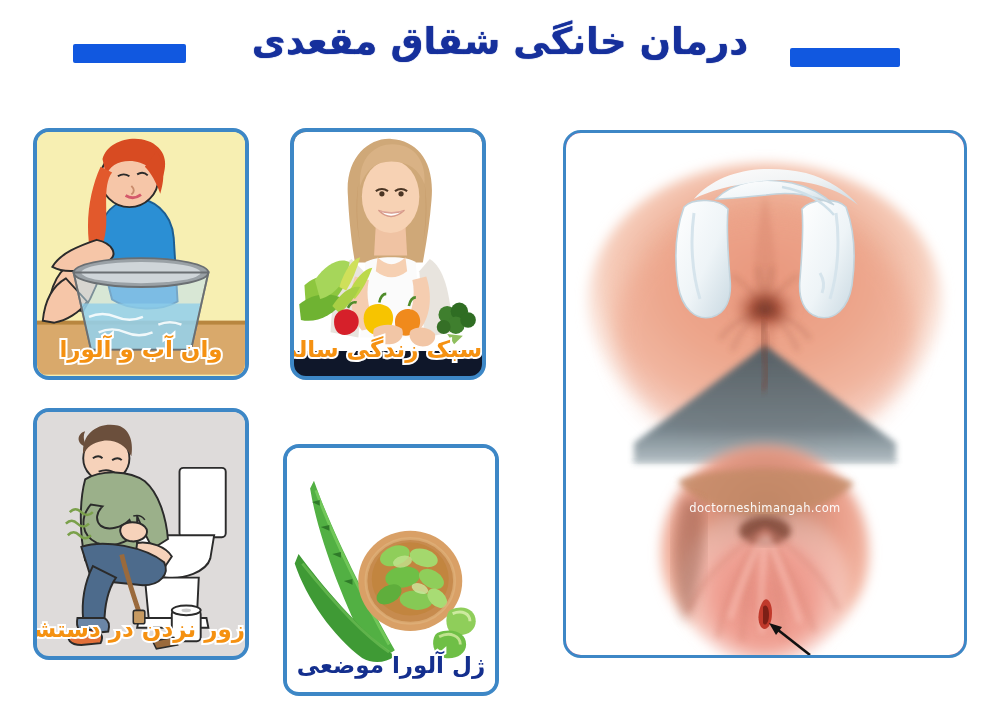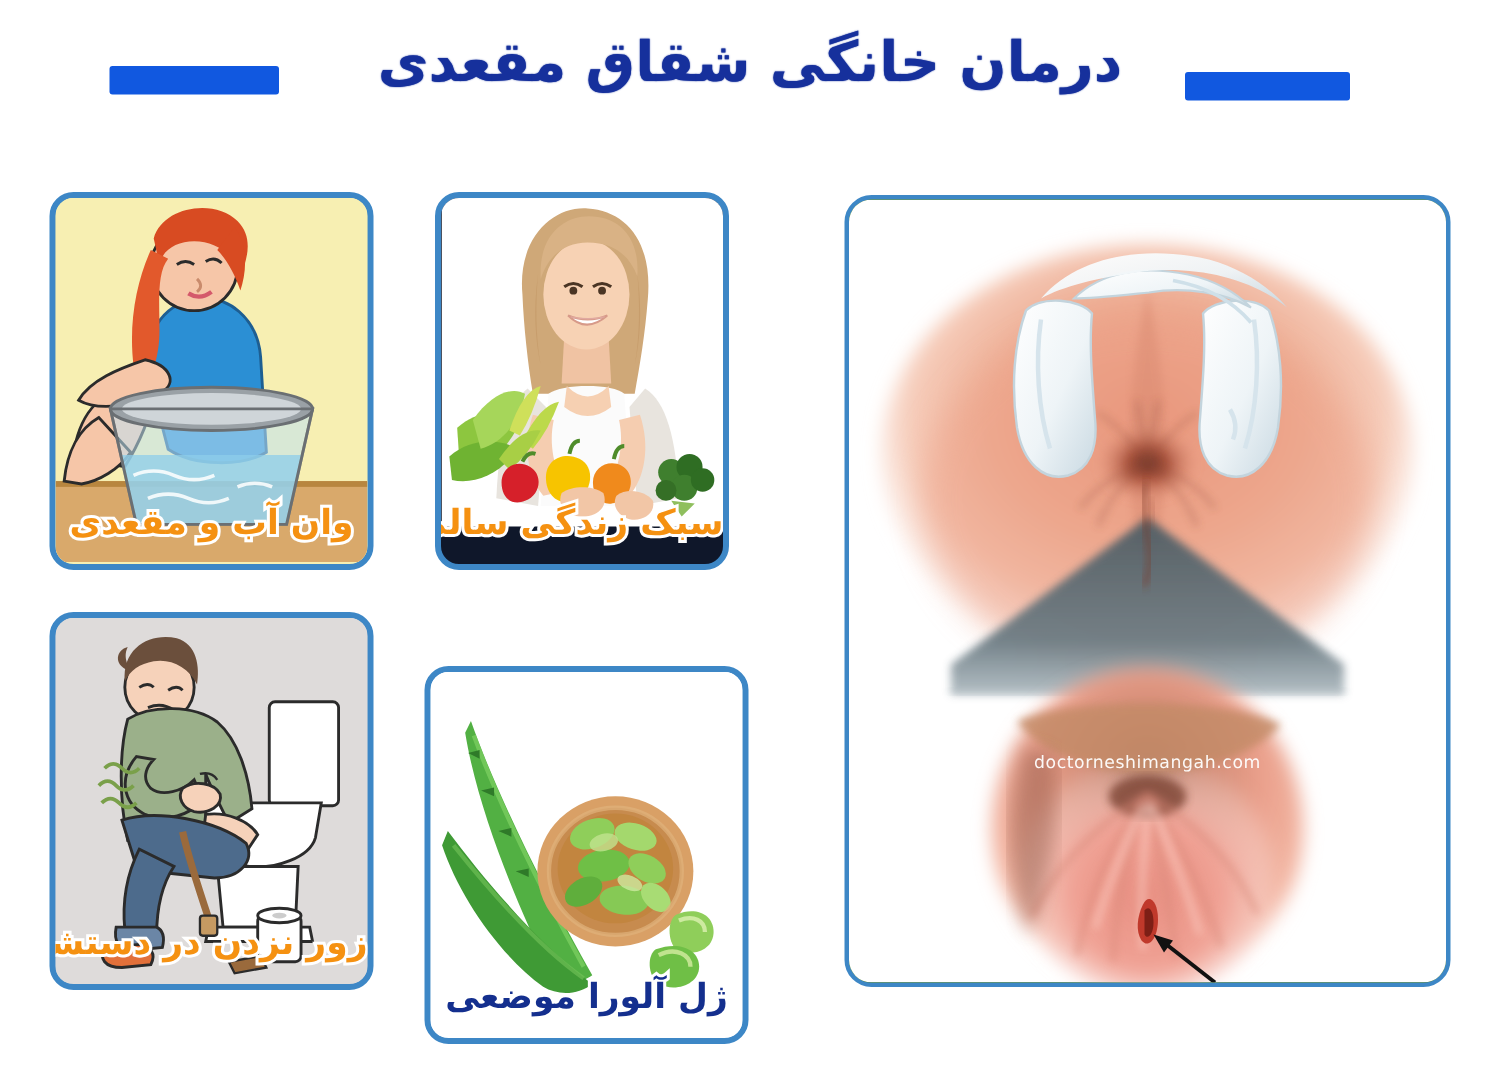--- a/index.html
+++ b/index.html
@@ -55,21 +55,21 @@
   }
   .label-navy{
     color:#142f8e;
     -webkit-text-stroke:4px #ffffff;
     paint-order:stroke fill;
   }
 
   
   .panel{
     position:absolute;left:563px;top:130px;width:404px;height:528px;
-    border:3px solid #3d87c6;border-radius:18px;background:#4d7c0f;
+    border:3px solid #3d87c6;border-radius:18px;background:#be185d;
     box-sizing:border-box;overflow:hidden;
   }
   .watermark{
     position:absolute;left:0;right:0;top:368px;text-align:center;
     color:#ffffff;font-size:11.5px;letter-spacing:.4px;direction:ltr;
     font-family:"DejaVu Sans","Liberation Sans",sans-serif;
     z-index:20;opacity:.95;
   }
   svg{display:block;}
 </style>
@@ -111,21 +111,21 @@
 
       <path d="M38 146 L178 146 L160 226 L56 226 Z" fill="#bfe2f2" opacity=".55" stroke="#6a6f73" stroke-width="2"></path>
       <ellipse cx="108" cy="146" rx="70" ry="15" fill="#9aa1a6" stroke="#6a6f73" stroke-width="2"></ellipse>
       <ellipse cx="108" cy="146" rx="62" ry="11" fill="#cfd5d9"></ellipse>
       <path d="M46 178 L170 178 L160 226 L56 226 Z" fill="#8ecdea" opacity=".75"></path>
       <path d="M54 192 q14 -6 28 0 q14 6 28 0" fill="none" stroke="#ffffff" stroke-width="2.5" opacity=".85"></path>
       <path d="M64 208 q14 -6 28 0 q14 6 28 0" fill="none" stroke="#ffffff" stroke-width="2.5" opacity=".85"></path>
       <path d="M126 200 q12 -5 24 0" fill="none" stroke="#ffffff" stroke-width="2.5" opacity=".85"></path>
       <path d="M38 146 L178 146 L160 226 L56 226 Z" fill="none" stroke="#6a6f73" stroke-width="2"></path>
     </svg>
-    <div class="card-label label-orange">وان آب و مقعدی</div>
+    <div class="card-label label-orange">وان آب و آلورا</div>
   </div>
 
   <div class="card card-2">
     <svg class="card-art" viewBox="0 0 216 252">
       <rect x="0" y="0" width="216" height="252" fill="#ffffff"></rect>
 
       <path d="M62 74 C58 30 86 6 112 8 C142 10 162 34 158 78 C156 104 152 128 148 150 L70 150 C66 126 63 98 62 74 Z" fill="#cfa878"></path>
 
       <path d="M94 106 L128 106 L130 142 L92 142 Z" fill="#f0c3a3"></path>
 

